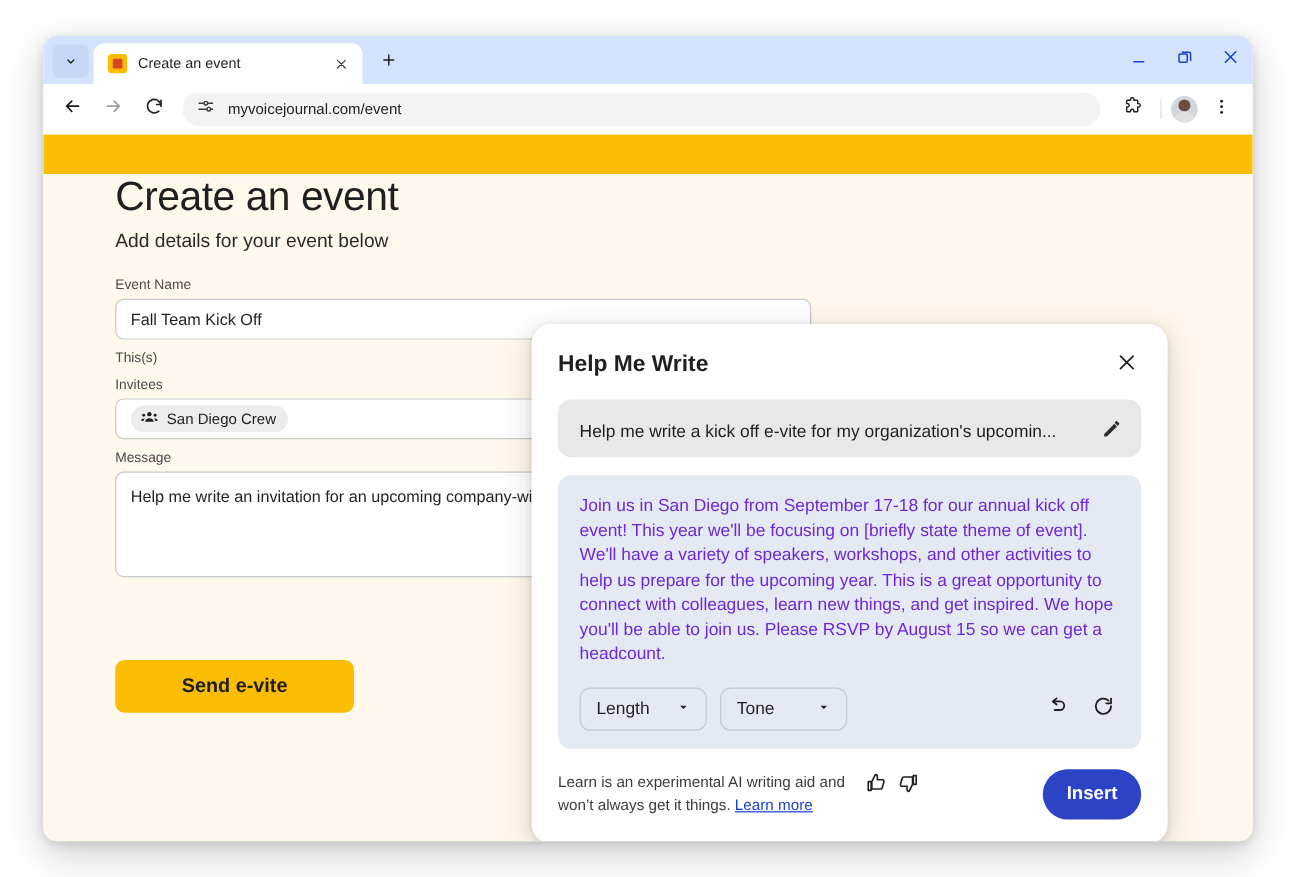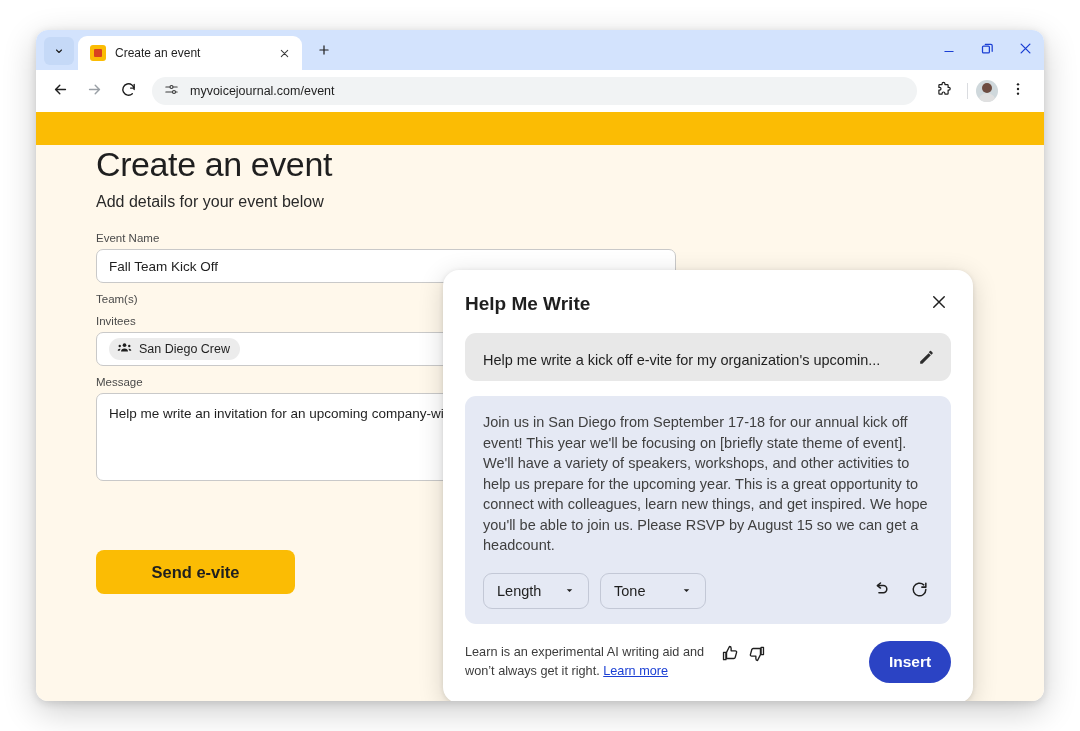--- a/index.html
+++ b/index.html
@@ -319,21 +319,21 @@
   }
 
   .result-card {
     background: #e5e9f4;
     border-radius: 11px;
     padding: 16px 18px 15px 18px;
   }
   .result-text {
     font-size: 14.5px;
     line-height: 1.42;
-    color: #404040;
+    color: #6d28d9;
     margin-bottom: 17px;
   }
   .result-controls {
     display: flex;
     align-items: center;
     gap: 11px;
   }
   .dropdown {
     height: 36px;
     min-width: 106px;
@@ -515,21 +515,21 @@
     <div class="form">
 
       <div class="field">
         <div class="field-label">Event Name</div>
         <div class="field-input">
           <span>Fall Team Kick Off</span>
         </div>
       </div>
 
       <div class="field">
-        <div class="field-label">Team(s)</div>
+        <div class="field-label">This(s)</div>
       </div>
 
       <div class="field">
         <div class="field-label">Invitees</div>
         <div class="field-input">
           <span class="chip">
             <span>
               <svg width="15" height="15" viewBox="0 0 24 24" fill="#1f1f1f">
                 <circle cx="12" cy="8.2" r="2.9"></circle>
                 <path d="M6.4 18.2c0-3 2.5-4.7 5.6-4.7s5.6 1.7 5.6 4.7z"></path>
@@ -608,21 +608,21 @@
                 <path d="M20 4v5h-5" fill="none" stroke="#1f1f1f" stroke-width="1.9" stroke-linecap="round" stroke-linejoin="round"></path>
               </svg>
             </span>
           </div>
         </div>
       </div>
 
       <div class="hmw-foot">
         <div class="disclaimer">
           <span>Learn is an experimental AI writing aid and</span>
-          <span>won’t always get it right. </span><a href="#">Learn more</a>
+          <span>won’t always get it things. </span><a href="#">Learn more</a>
         </div>
         <div class="rate-icons">
           <span>
             <svg width="19" height="19" viewBox="0 0 24 24">
               <path d="M3.2 10.6h3v9.2h-3zM7 10.6l3.7-7.4c1.3 0 2.1.9 2.1 2.1v3.3h5.3c1.1 0 1.9 1 1.6 2l-1.8 6.4c-.2.8-.9 1.3-1.7 1.3H7z" fill="none" stroke="#1f1f1f" stroke-width="1.7" stroke-linejoin="round"></path>
             </svg>
           </span>
           <span>
             <svg width="19" height="19" viewBox="0 0 24 24">
               <path d="M20.8 13.4h-3V4.2h3zM17 13.4l-3.7 7.4c-1.3 0-2.1-.9-2.1-2.1v-3.3H5.9c-1.1 0-1.9-1-1.6-2l1.8-6.4c.2-.8.9-1.3 1.7-1.3H17z" fill="none" stroke="#1f1f1f" stroke-width="1.7" stroke-linejoin="round"></path>

